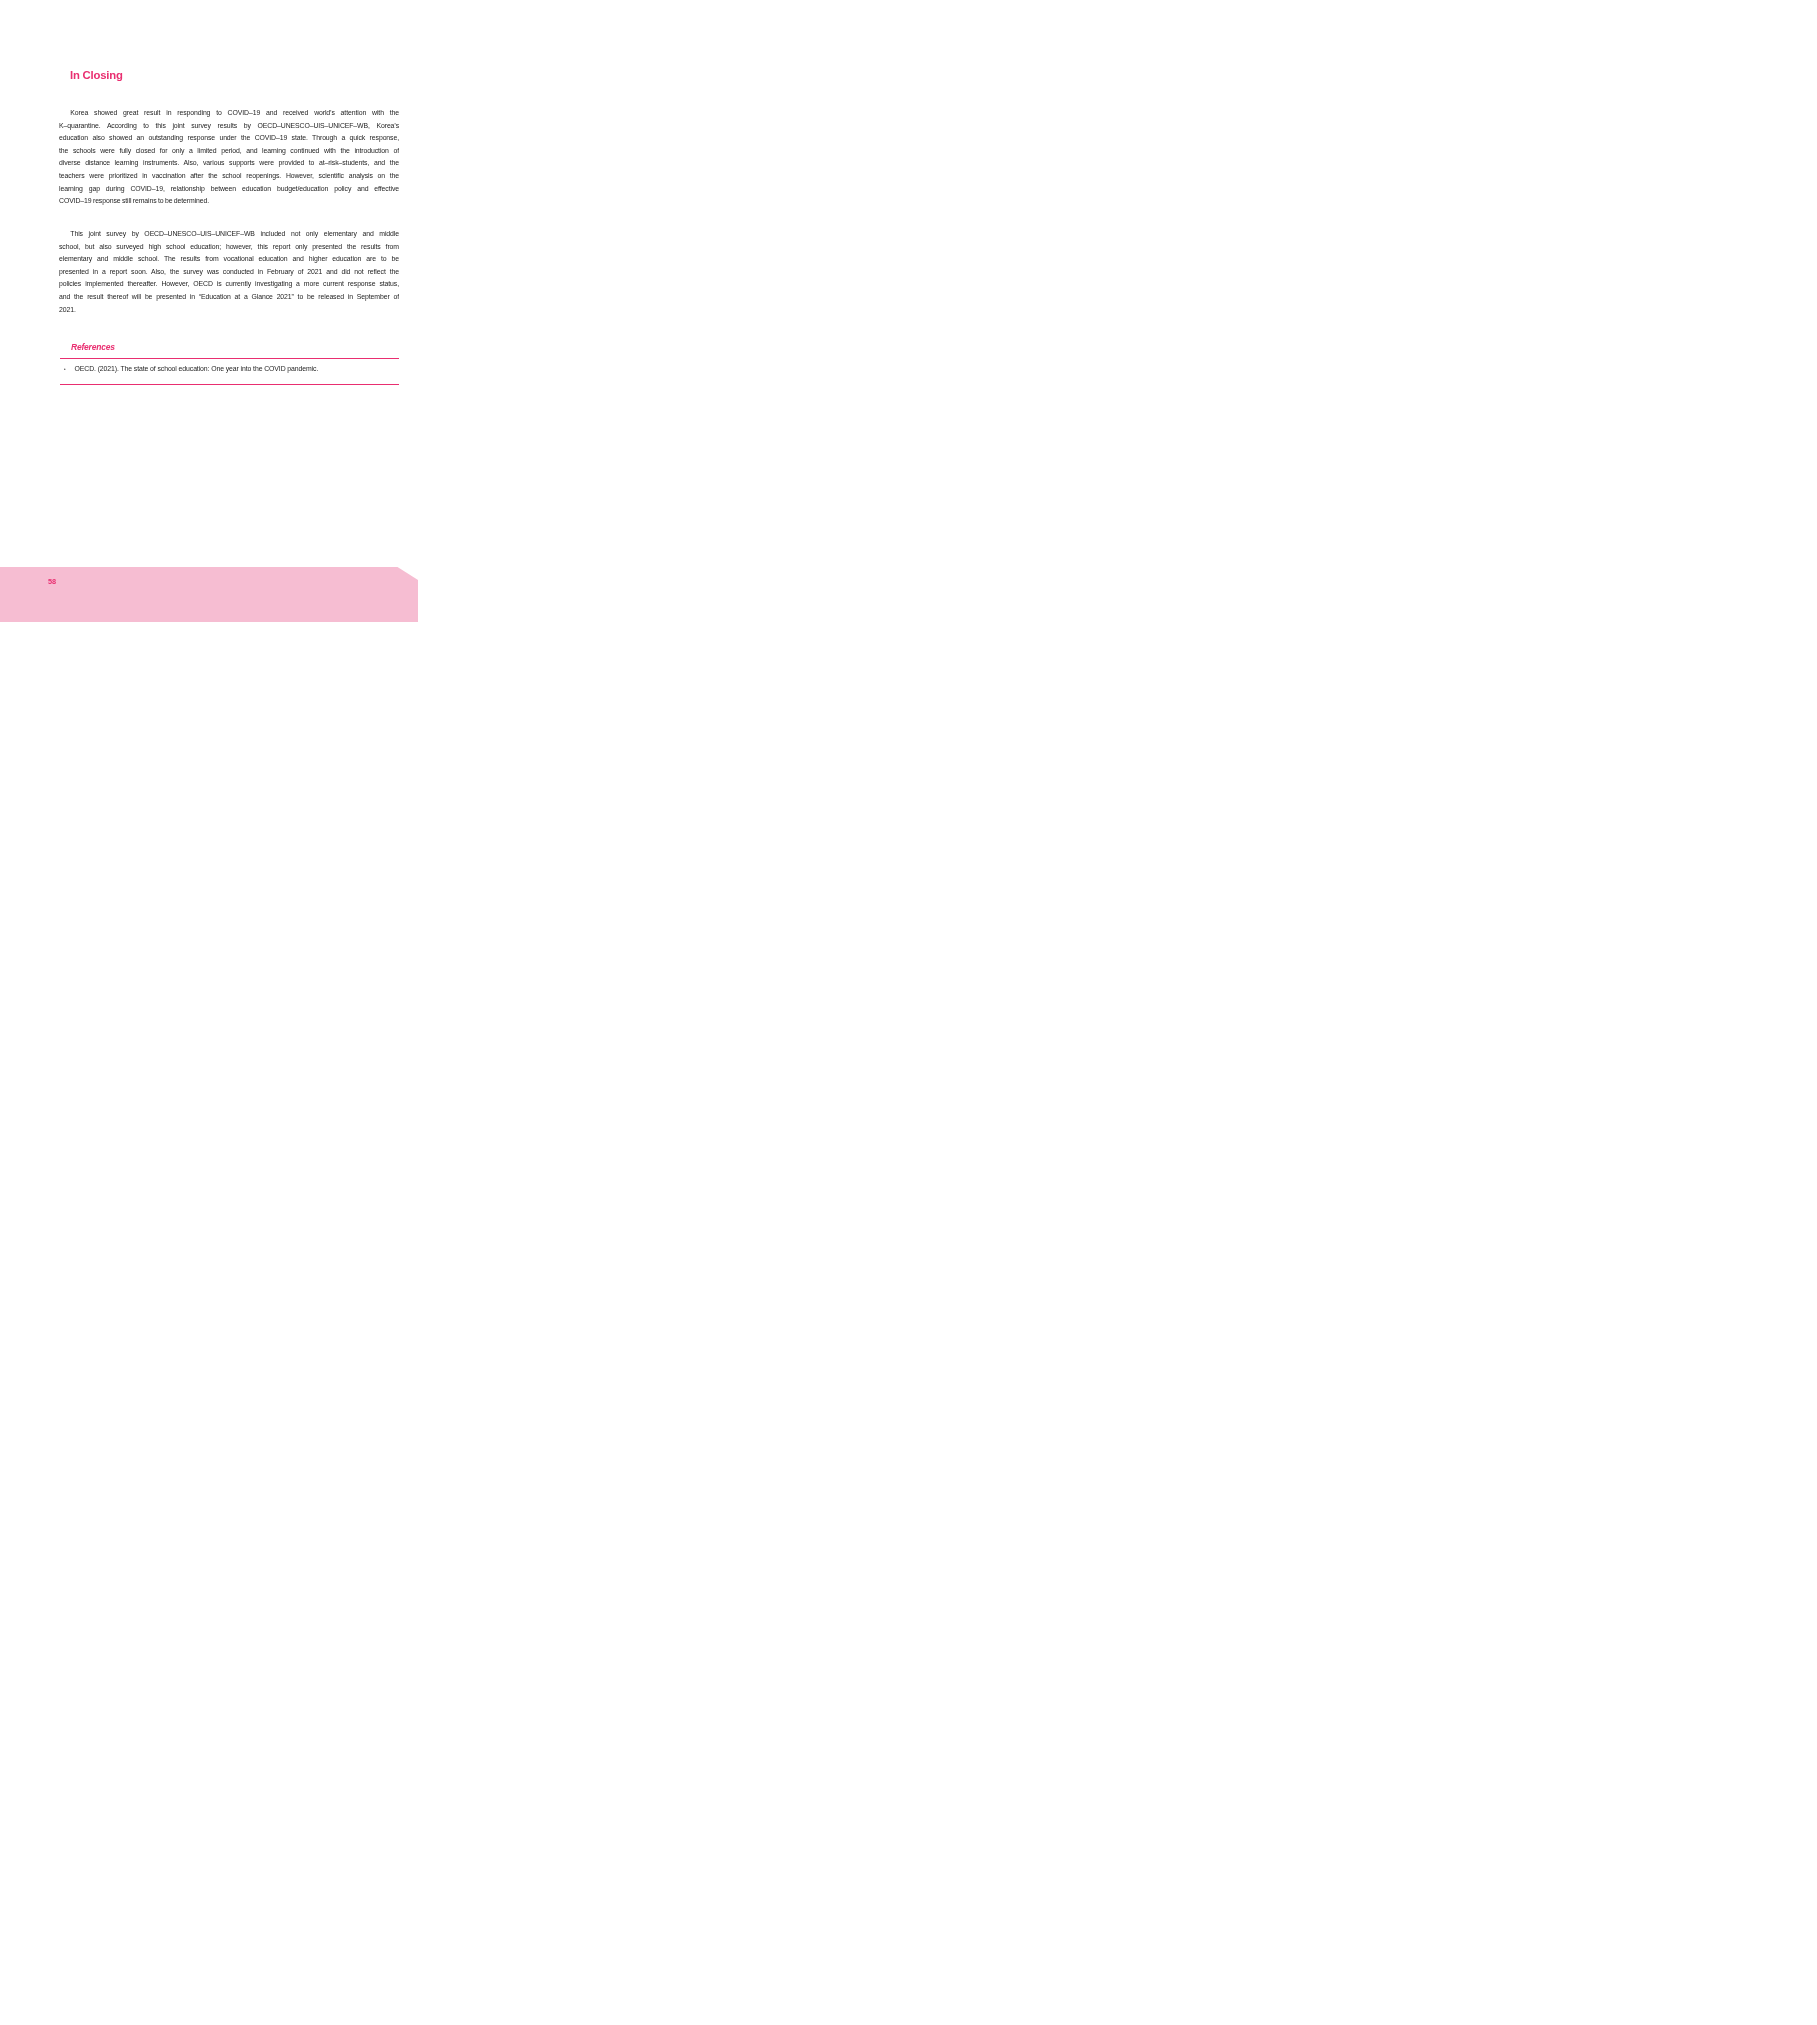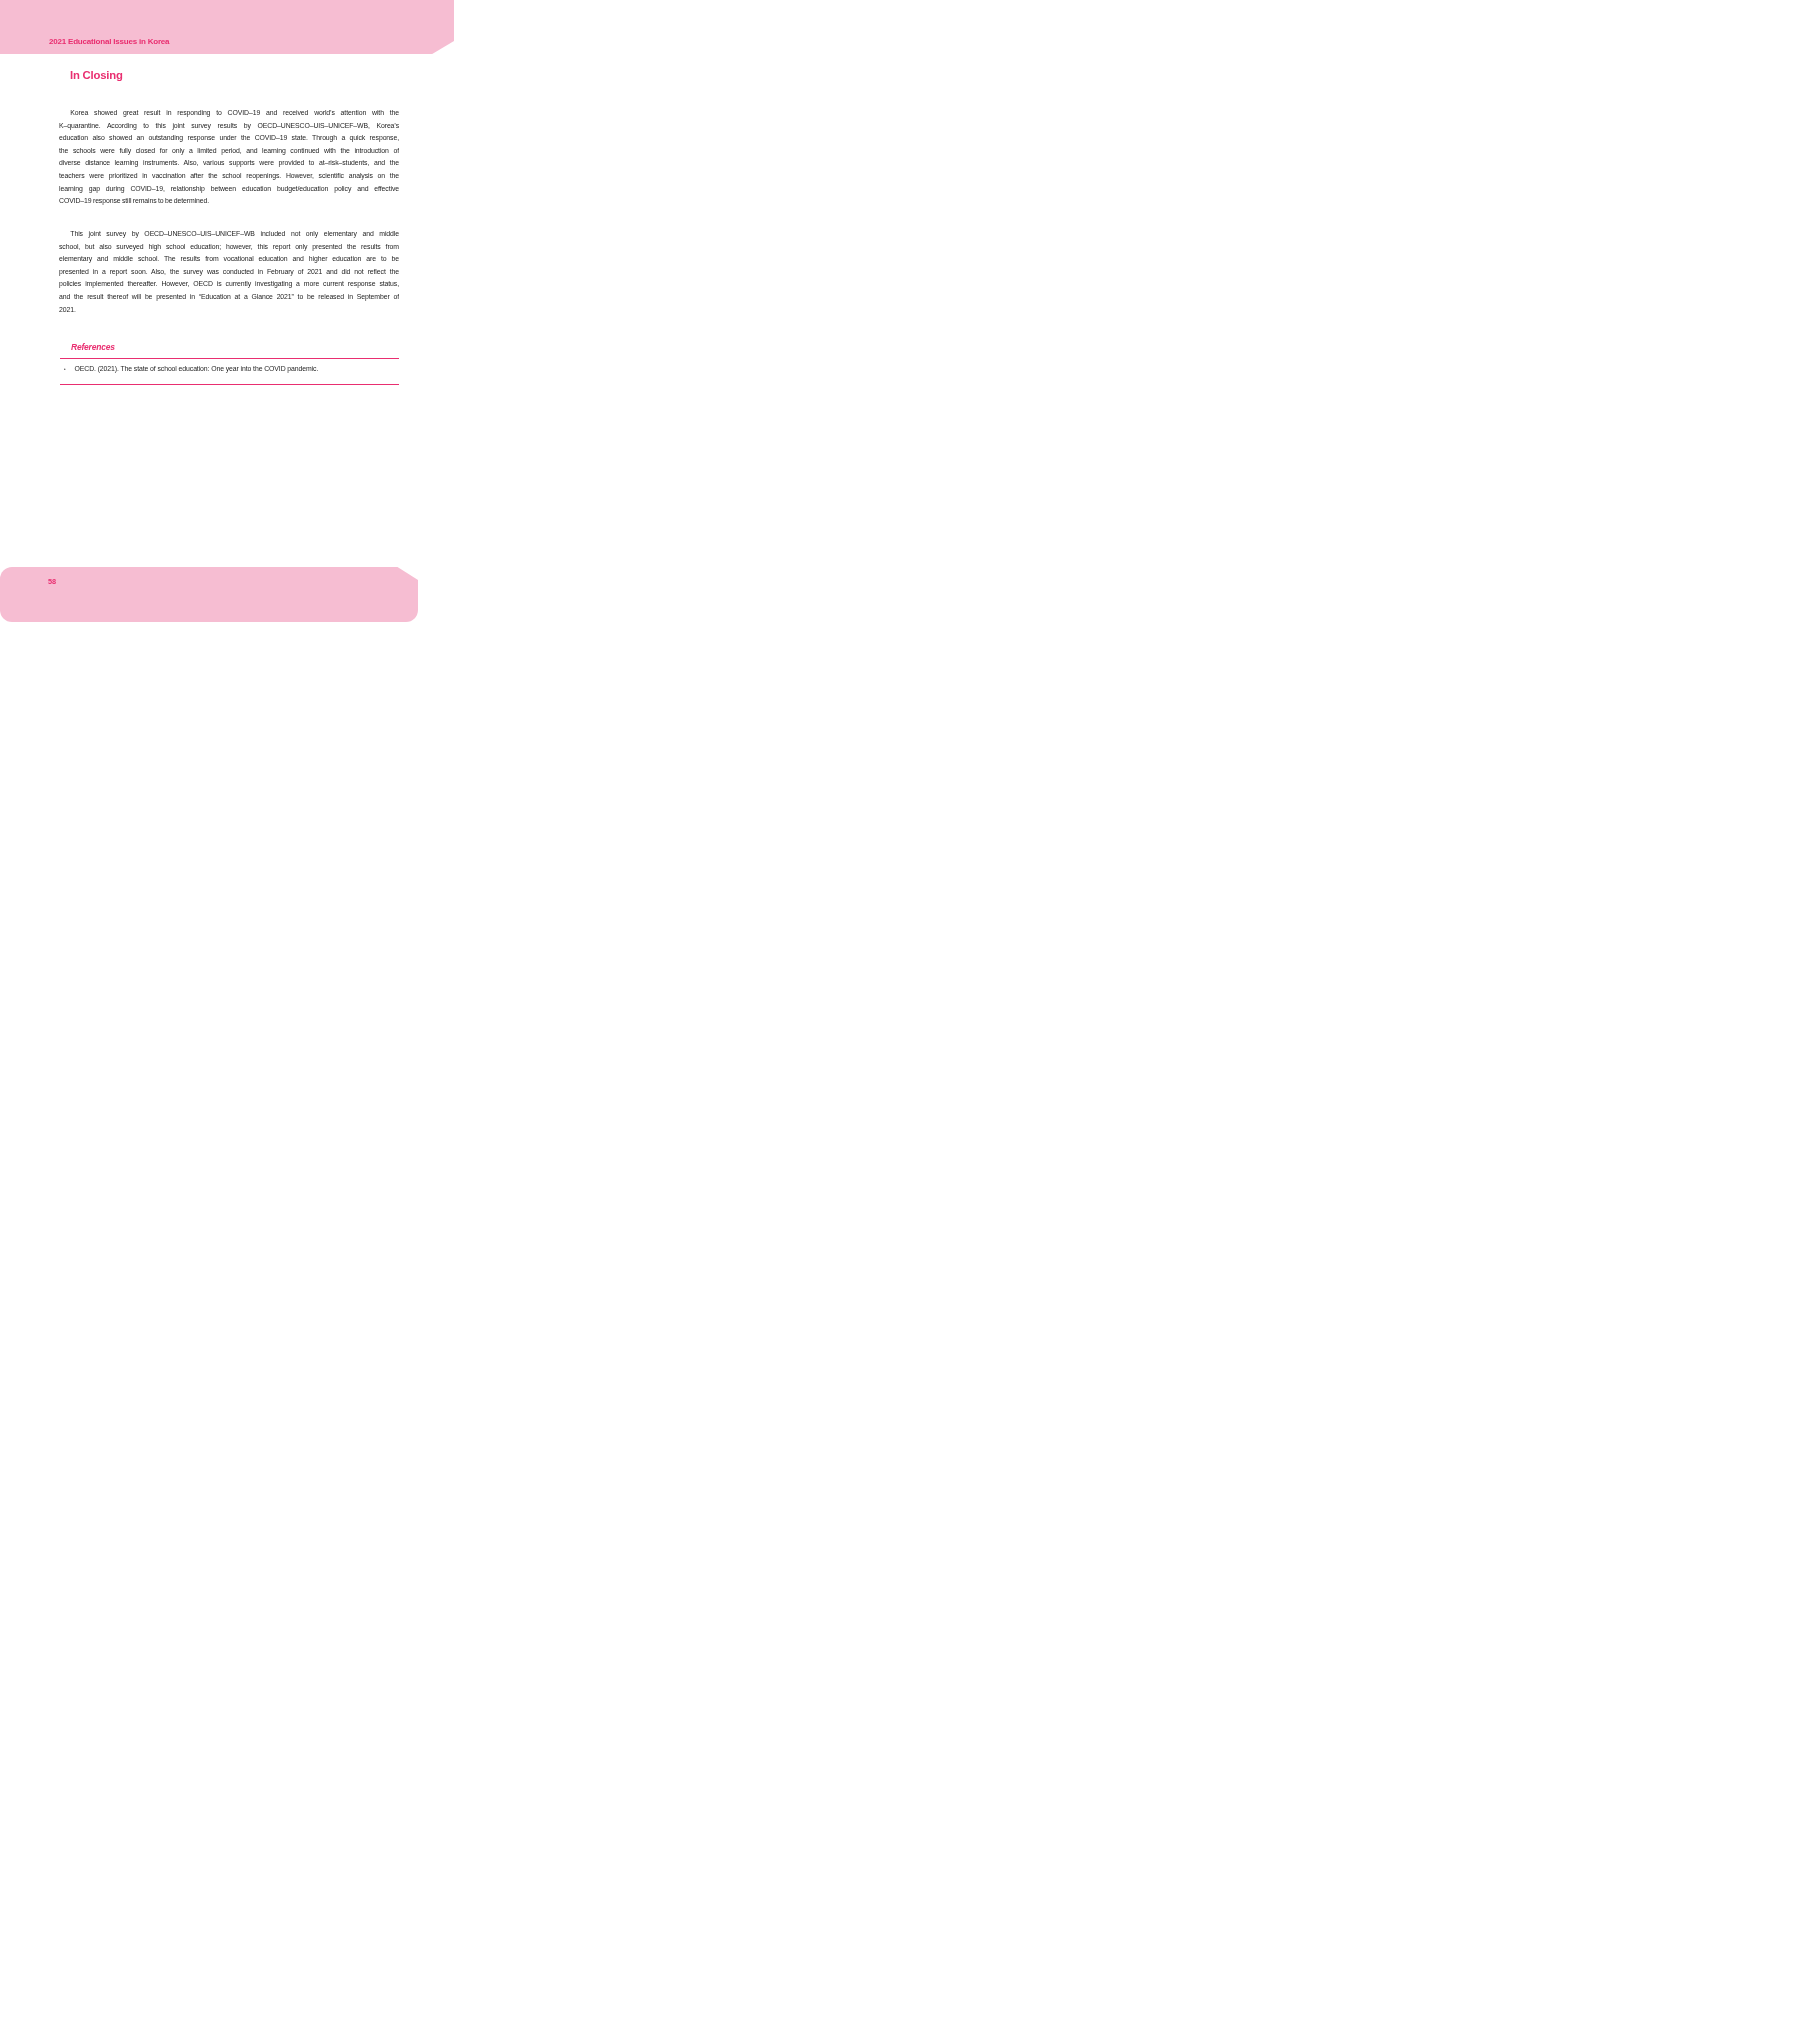--- a/index.html
+++ b/index.html
@@ -81,36 +81,32 @@
     font-size:4.5px;
     vertical-align:0.4px;
     color:#3a3a3a;
   }
   
   .footer-band{
     position:absolute;left:0;top:567px;
     width:418px;height:55px;
     background:var(--band-pink);
     clip-path:polygon(0 0, 95.1% 0, 100% 23.5%, 100% 100%, 0 100%);
-    border-radius:12px;
   }
   .page-number{
     position:absolute;left:48px;top:10.5px;
     font-size:7.3px;line-height:7.3px;font-weight:bold;
     color:var(--accent);
   }
 </style>
 </head>
 <body>
 
 <div class="page">
 
-  <div class="header-band">
-    <div class="header-title">2021 Educational Issues in Korea</div>
-  </div>
 
   <div class="section-title">In Closing</div>
 
   <div class="para para-1">
     <div class="tline first">Korea showed great result in responding to COVID–19 and received world’s attention with the</div>
     <div class="tline">K–quarantine. According to this joint survey results by OECD–UNESCO–UIS–UNICEF–WB, Korea’s</div>
     <div class="tline">education also showed an outstanding response under the COVID–19 state. Through a quick response,</div>
     <div class="tline">the schools were fully closed for only a limited period, and learning continued with the introduction of</div>
     <div class="tline">diverse distance learning instruments. Also, various supports were provided to at–risk–students, and the</div>
     <div class="tline">teachers were prioritized in vaccination after the school reopenings. However, scientific analysis on the</div>

